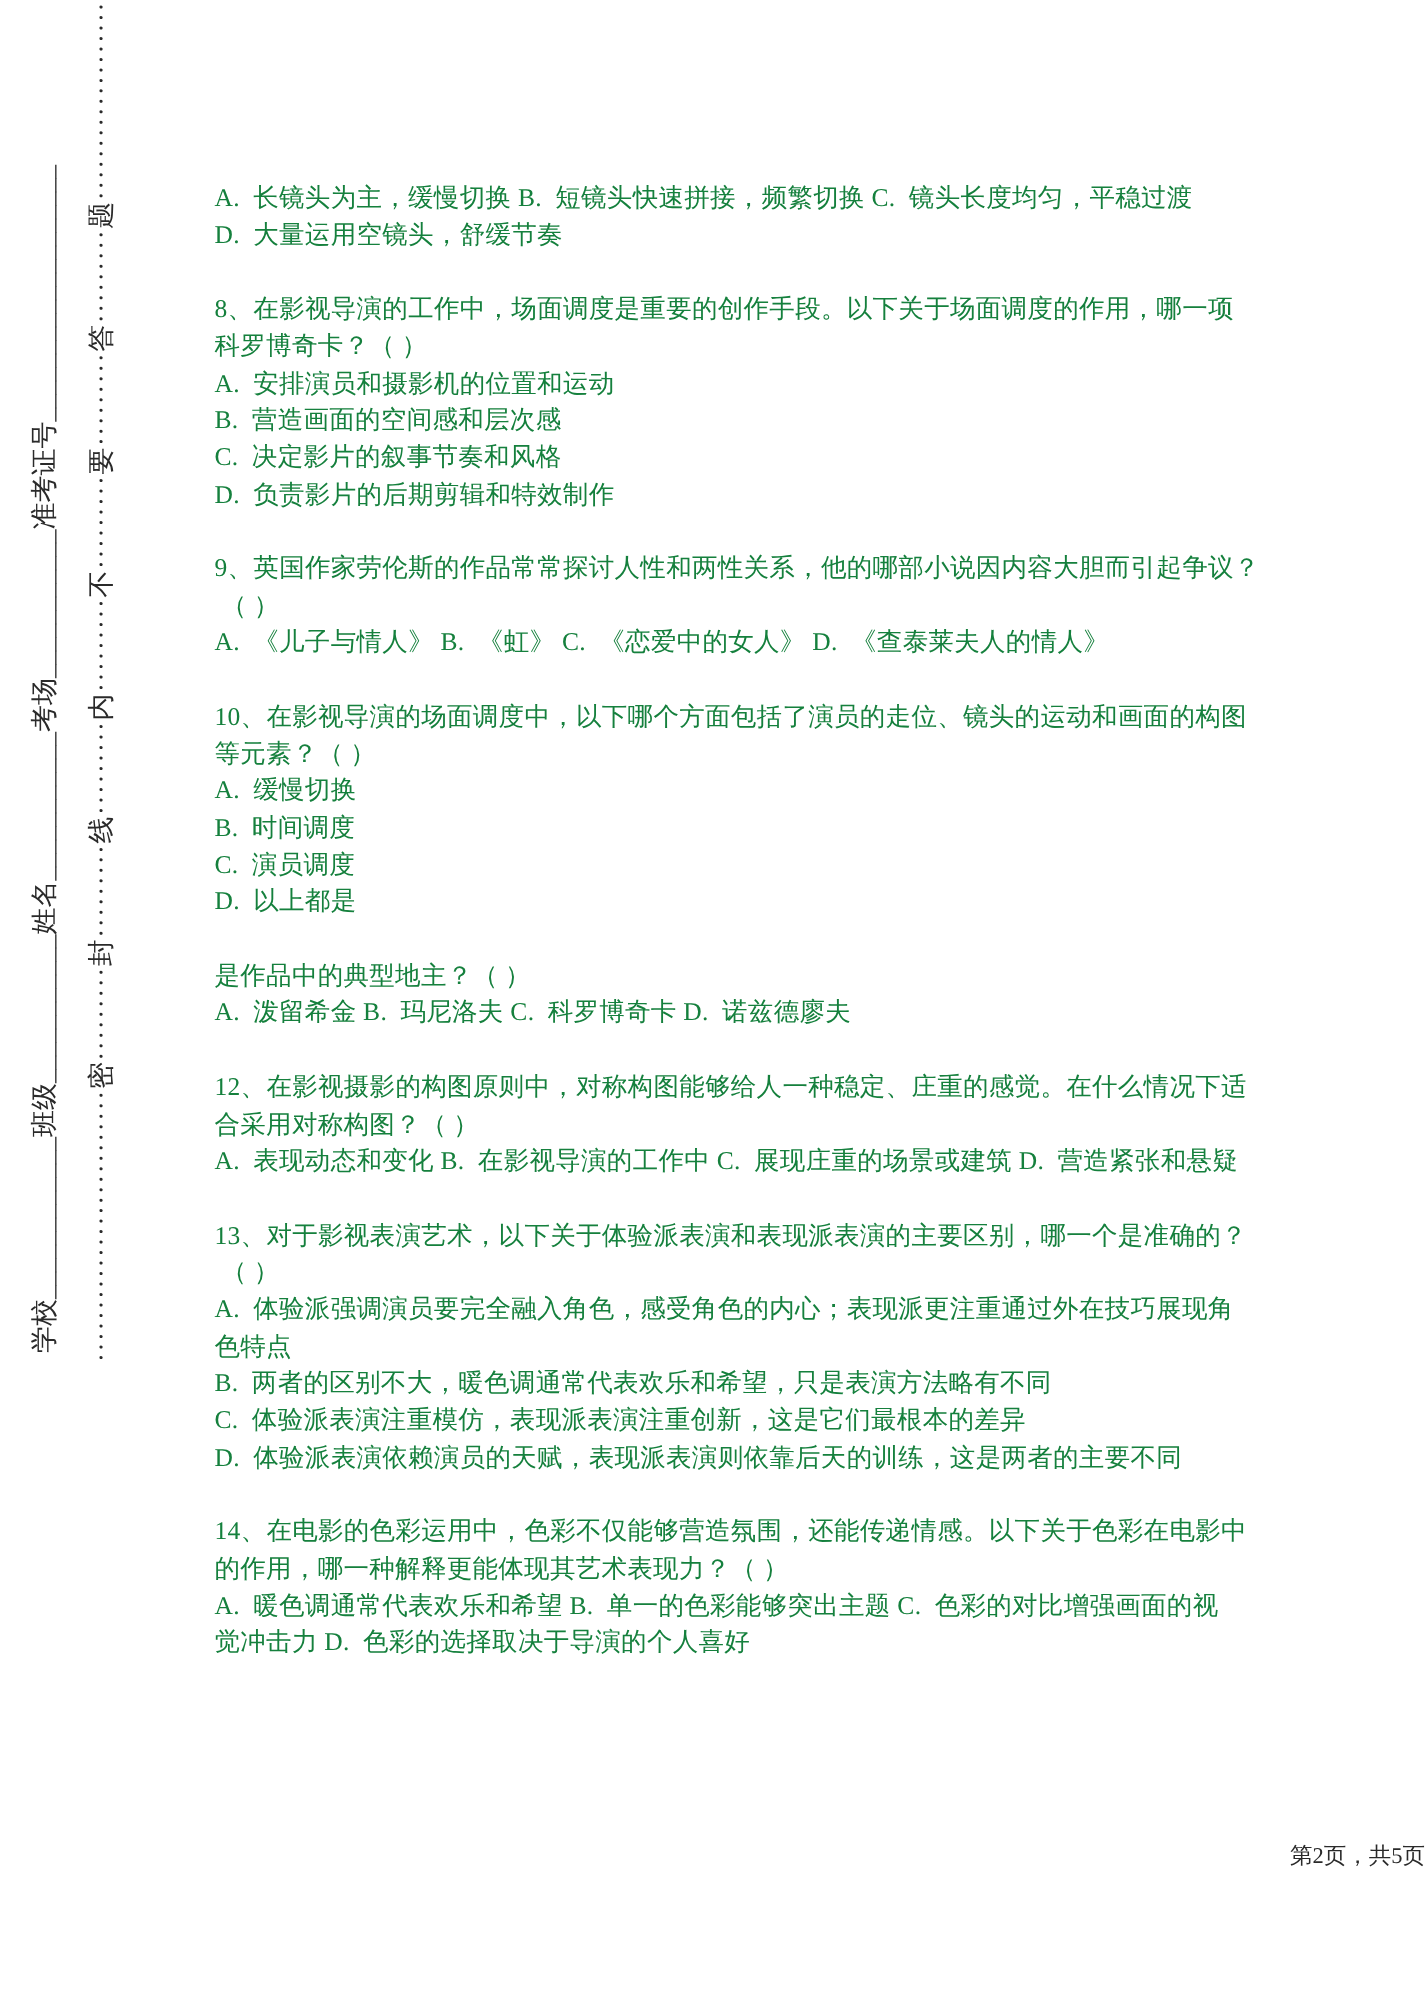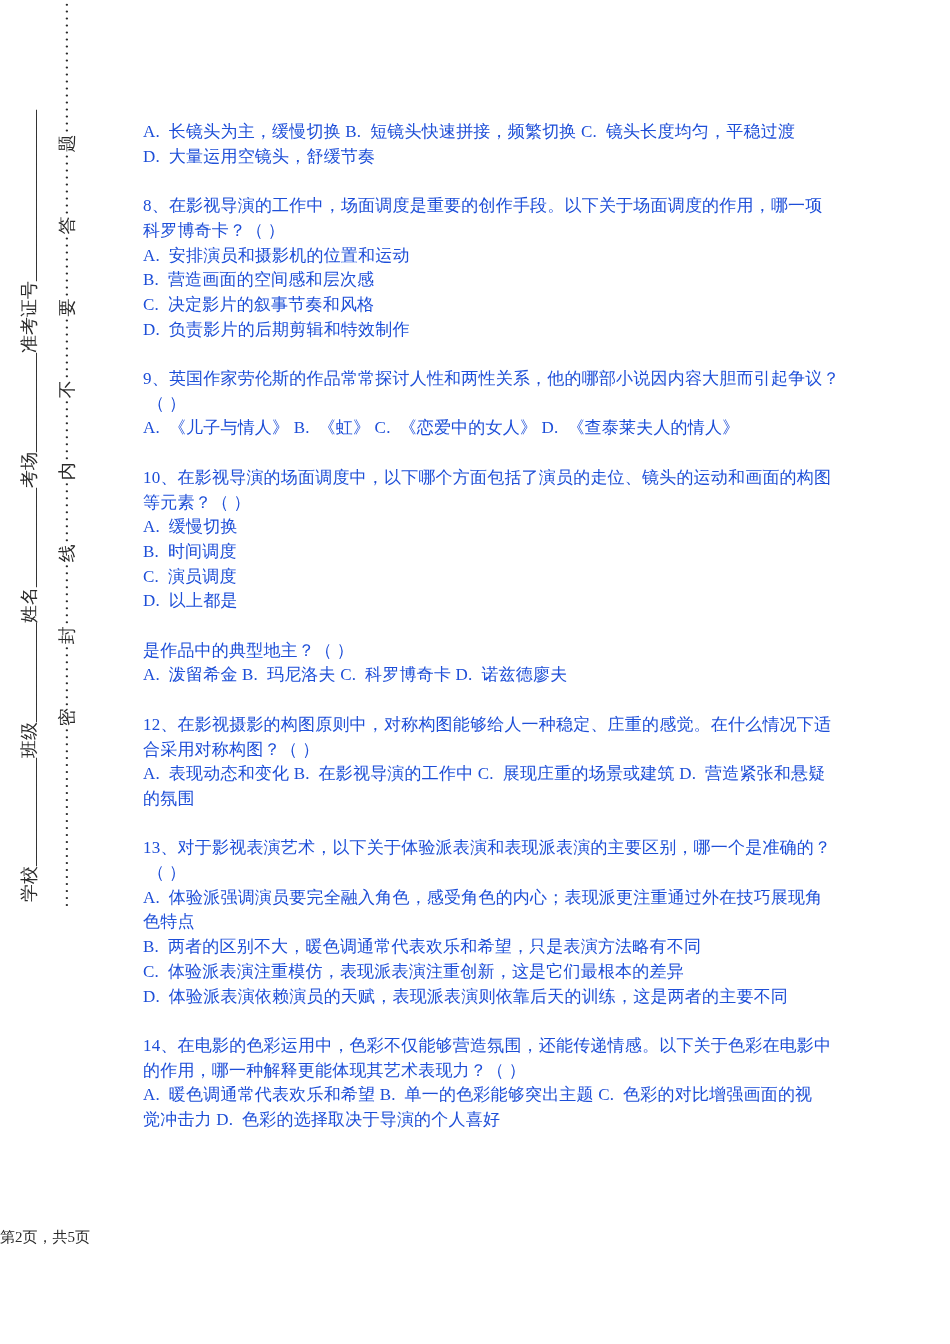--- a/index.html
+++ b/index.html
@@ -20,21 +20,21 @@
     left: 143px;
     top: 120px;
     width: 700px;
   }
   .question-block { margin: 0 0 24.7px 0; }
   .question-line {
     font-size: 17px;
     line-height: 24.7px;
     white-space: pre;
     letter-spacing: 0.2px;
-    color: #1d4ed8;
+    color: #15803d;
   }
 
   
   .side-labels {
     position: absolute;
     left: 29px;
     top: 506px;
     width: 850px;
     height: 26px;
     margin-left: -425px;
@@ -64,21 +64,21 @@
     letter-spacing: 1px;
     color: #2a2a2a;
   }
 
   
   .footer {
     position: absolute;
     left: 0;
     top: 1228px;
     width: 950px;
-    text-align: left;
+    text-align: right;
     font-size: 15px;
     color: #2a2a2a;
   }
 </style>
 </head>
 <body>
 
 <div class="side-labels">学校____________班级___________姓名___________考场___________准考证号___________________</div>
 
 <div class="seal-line">··························密·········封·········线·········内·········不·········要·········答·········题··························</div>
@@ -110,21 +110,20 @@
       <div class="question-line">D.  以上都是</div>
     </div>
     <div class="question-block">
       <div class="question-line">是作品中的典型地主？（ ）</div>
       <div class="question-line">A.  泼留希金 B.  玛尼洛夫 C.  科罗博奇卡 D.  诺兹德廖夫</div>
     </div>
     <div class="question-block">
       <div class="question-line">12、在影视摄影的构图原则中，对称构图能够给人一种稳定、庄重的感觉。在什么情况下适</div>
       <div class="question-line">合采用对称构图？（ ）</div>
       <div class="question-line">A.  表现动态和变化 B.  在影视导演的工作中 C.  展现庄重的场景或建筑 D.  营造紧张和悬疑</div>
-      <div class="question-line">的氛围</div>
     </div>
     <div class="question-block">
       <div class="question-line">13、对于影视表演艺术，以下关于体验派表演和表现派表演的主要区别，哪一个是准确的？</div>
       <div class="question-line"> （ ）</div>
       <div class="question-line">A.  体验派强调演员要完全融入角色，感受角色的内心；表现派更注重通过外在技巧展现角</div>
       <div class="question-line">色特点</div>
       <div class="question-line">B.  两者的区别不大，暖色调通常代表欢乐和希望，只是表演方法略有不同</div>
       <div class="question-line">C.  体验派表演注重模仿，表现派表演注重创新，这是它们最根本的差异</div>
       <div class="question-line">D.  体验派表演依赖演员的天赋，表现派表演则依靠后天的训练，这是两者的主要不同</div>
     </div>

